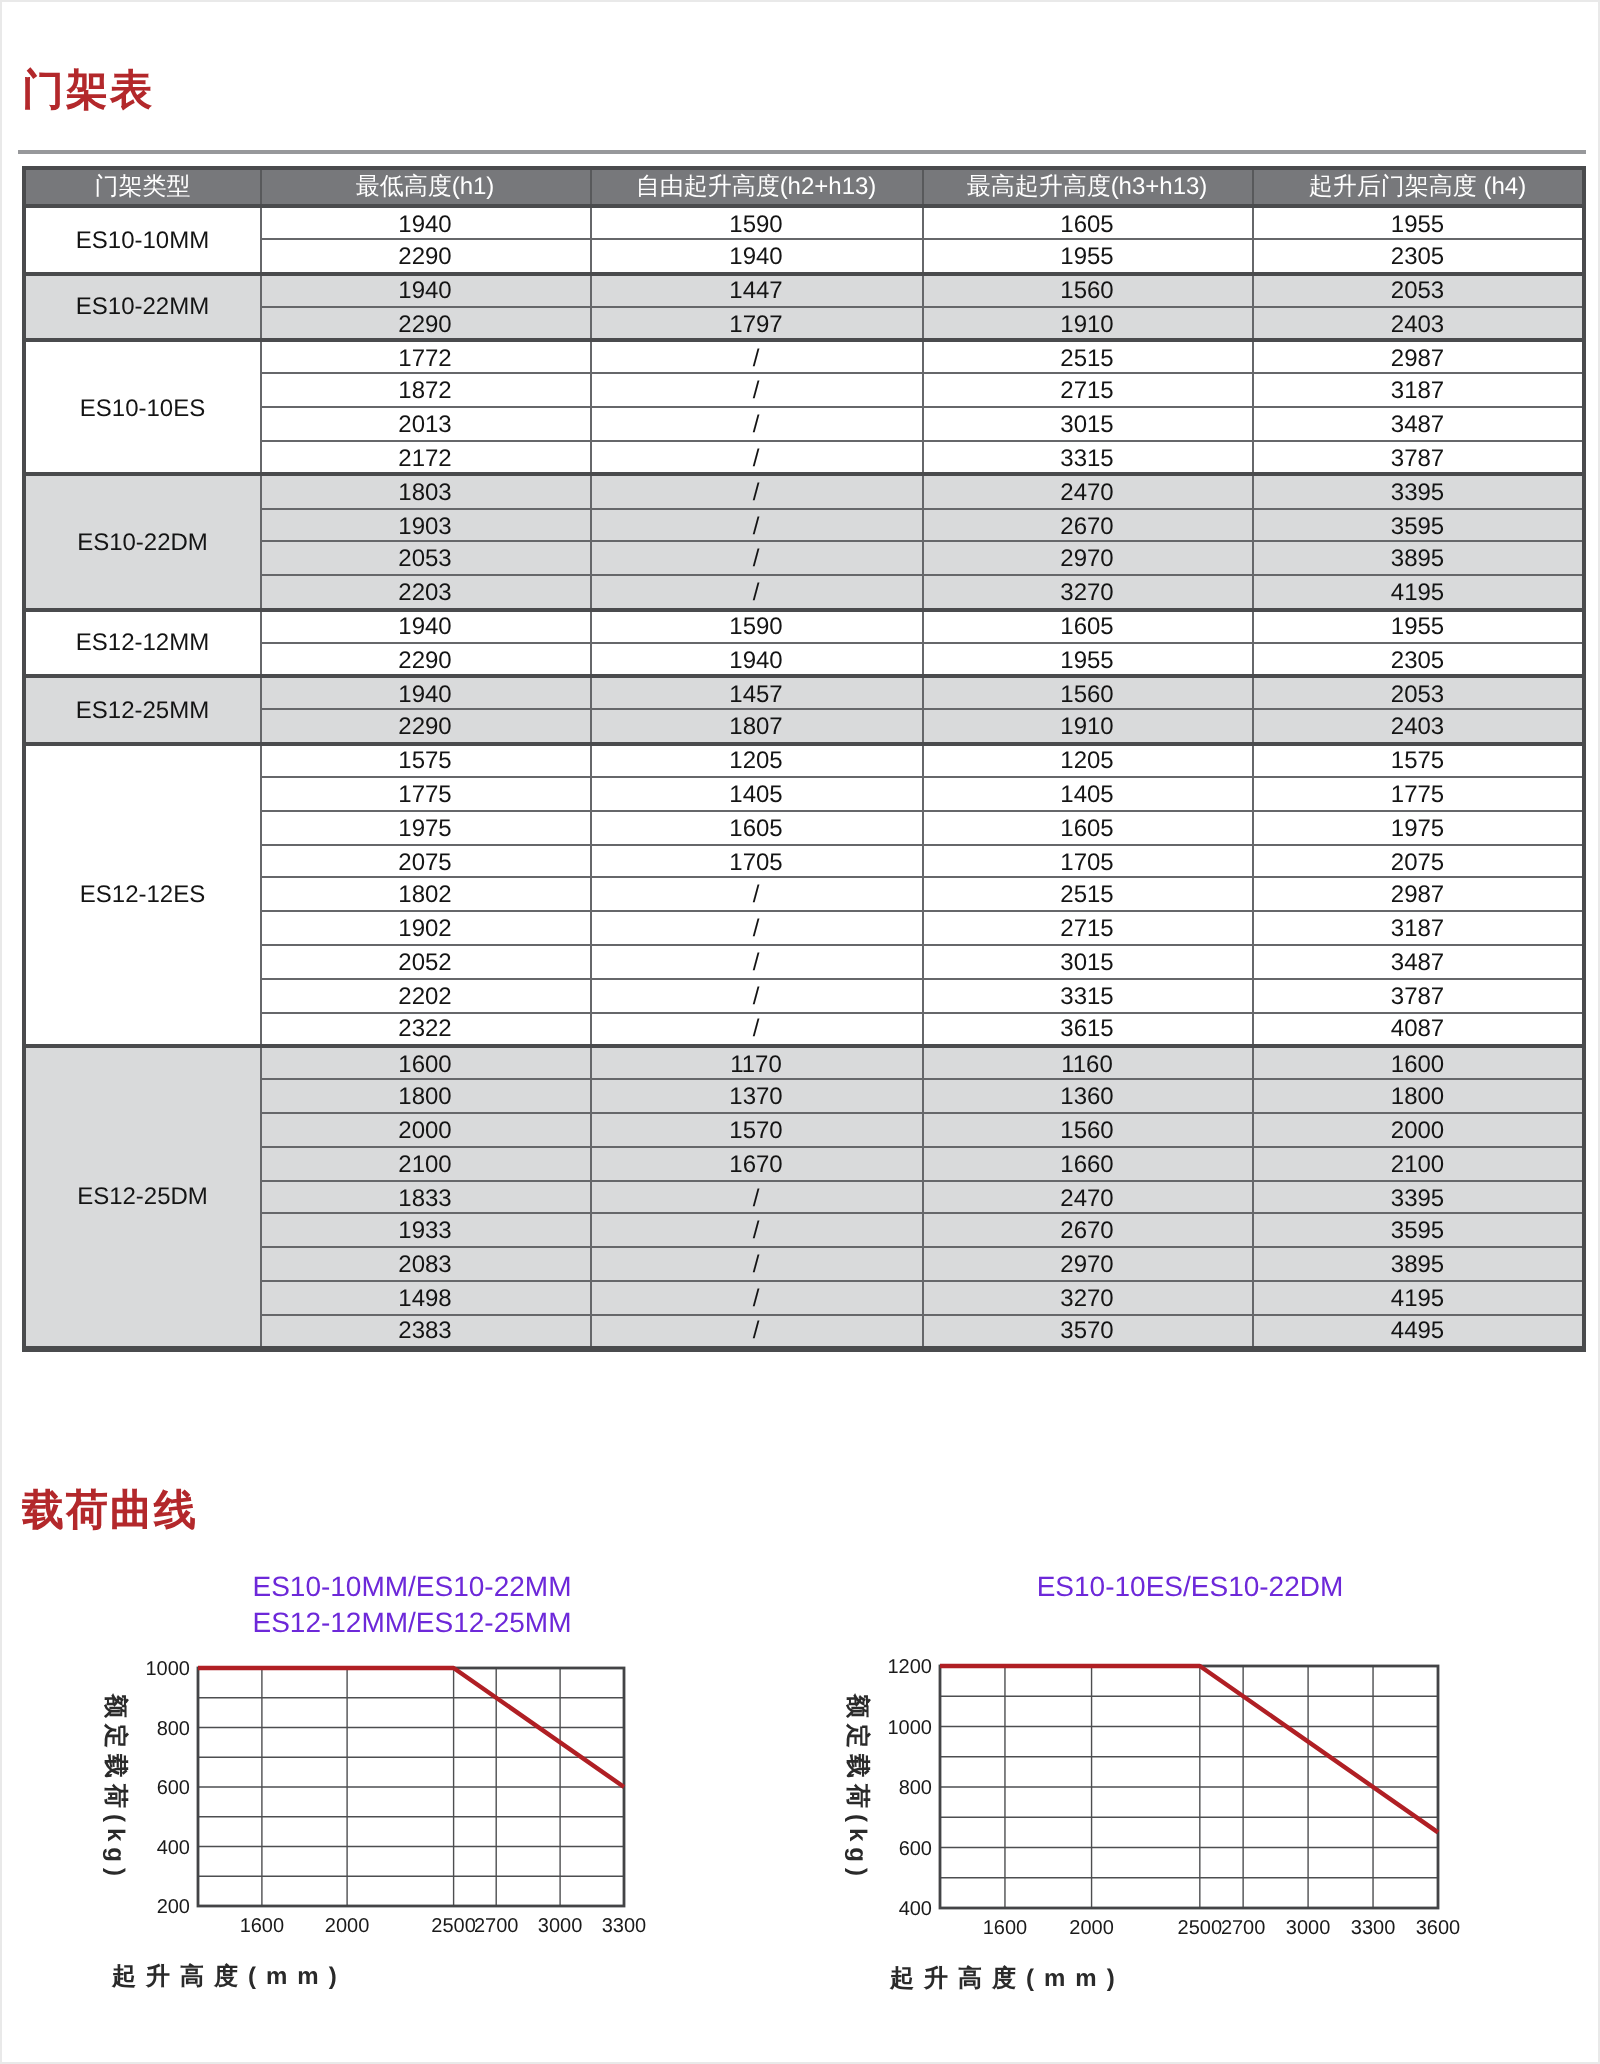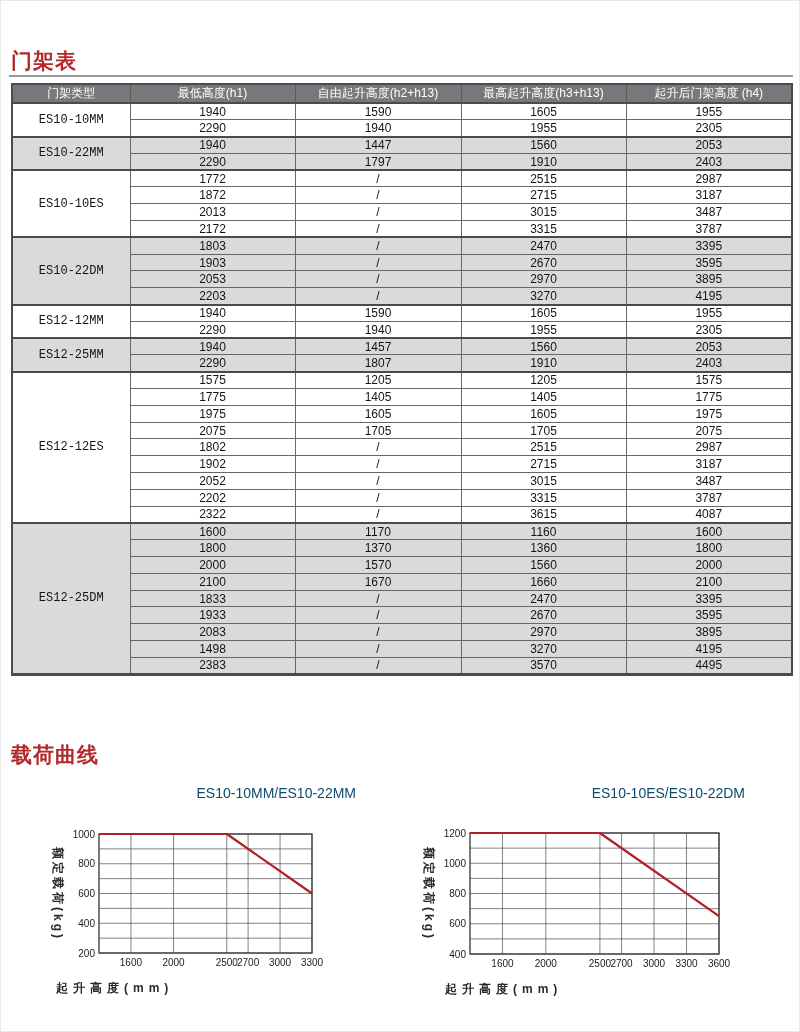--- a/index.html
+++ b/index.html
@@ -3,43 +3,43 @@
 <meta charset="utf-8">
 <style>
   * { margin:0; padding:0; box-sizing:border-box; }
   html,body { width:800px; height:1032px; background:#ffffff;
     font-family:"Liberation Sans","DejaVu Sans",sans-serif; color:#141414; }
   #page { position:relative; width:800px; height:1032px; background:#fff;
     border:1px solid #e9e9e9; overflow:hidden; }
 
   .section-title { position:absolute; left:10px; font-size:21px; font-weight:bold;
     color:#b3282b; letter-spacing:1px; }
-  #mast-title { top:30px;margin-top:16px; }
+  #mast-title { top:30px; }
   #curves-title { top:740px; }
 
   #top-rule { position:absolute; left:8px; top:74px; width:784px; height:2px;
     background:#97989b; }
 
   
   #mast-table-wrap { position:absolute; left:10px; top:82px; width:780px; }
   table { border-collapse:collapse; table-layout:fixed; width:780px;
     border:2px solid #4a4b4d; border-bottom-width:3px; }
   thead tr { height:19px;margin-top:41px; }
   tbody tr { height:16.8px; }
   th { background:#77787b; color:#ffffff; font-weight:normal; font-size:12px;
     border:1px solid #58595b; border-bottom:2px solid #4a4b4d; }
   td { font-size:12px; text-align:center; vertical-align:middle;
     border:1px solid #66676a; background:#ffffff; line-height:1; }
   tr.group-start td { border-top:2px solid #4a4b4d; }
   tr.shaded td { background:#d9dadb; }
-  td.model-cell { font-size:12px;font-family:Liberation Mono, monospace; }
+  td.model-cell { font-size:12px; }
 
   
-  .chart-title { position:absolute; width:300px; text-align:right;
-    font-size:14px; color:#0c4a6e; line-height:18px; }
+  .chart-title { position:absolute; width:300px; text-align:center;
+    font-size:14px; color:#6d28d9; line-height:18px; }
   .y-axis-label { position:absolute; writing-mode:vertical-rl;
     text-orientation:sideways; transform:translateY(-50%);
     font-size:12px; font-weight:bold; color:#2a2a2a; letter-spacing:3px; }
   .x-axis-label { position:absolute; width:300px; 
     font-size:12px; font-weight:bold; color:#2a2a2a; letter-spacing:5px; }
   .chart-svg { position:absolute; }
   svg text { font-family:"Liberation Sans","DejaVu Sans",sans-serif; }
 </style>
 </head>
 <body>
@@ -284,20 +284,21 @@
         </tbody>
     </table>
   </div>
 
   <div id="curves-title" class="section-title">载荷曲线</div>
 
   <div id="charts-mount">
       <div>
         <div class="chart-title" style="left: 55px; top: 783px;">
           <div>ES10-10MM/ES10-22MM</div>
+          <div>ES12-12MM/ES12-25MM</div>
         </div>
         <div class="y-axis-label" style="left: 48px; top: 892.5px;">额定载荷(kg)</div>
         <svg width="257" height="145" viewBox="0 0 257 145" class="chart-svg" style="left: 68px; top: 827px;">
           <line x1="30" y1="125" x2="243" y2="125" stroke="#4d4e50" stroke-width="0.7"></line>
           <line x1="30" y1="110.125" x2="243" y2="110.125" stroke="#4d4e50" stroke-width="0.7"></line>
           <line x1="30" y1="95.25" x2="243" y2="95.25" stroke="#4d4e50" stroke-width="0.7"></line>
           <line x1="30" y1="80.375" x2="243" y2="80.375" stroke="#4d4e50" stroke-width="0.7"></line>
           <line x1="30" y1="65.5" x2="243" y2="65.5" stroke="#4d4e50" stroke-width="0.7"></line>
           <line x1="30" y1="50.625" x2="243" y2="50.625" stroke="#4d4e50" stroke-width="0.7"></line>
           <line x1="30" y1="35.75" x2="243" y2="35.75" stroke="#4d4e50" stroke-width="0.7"></line>

